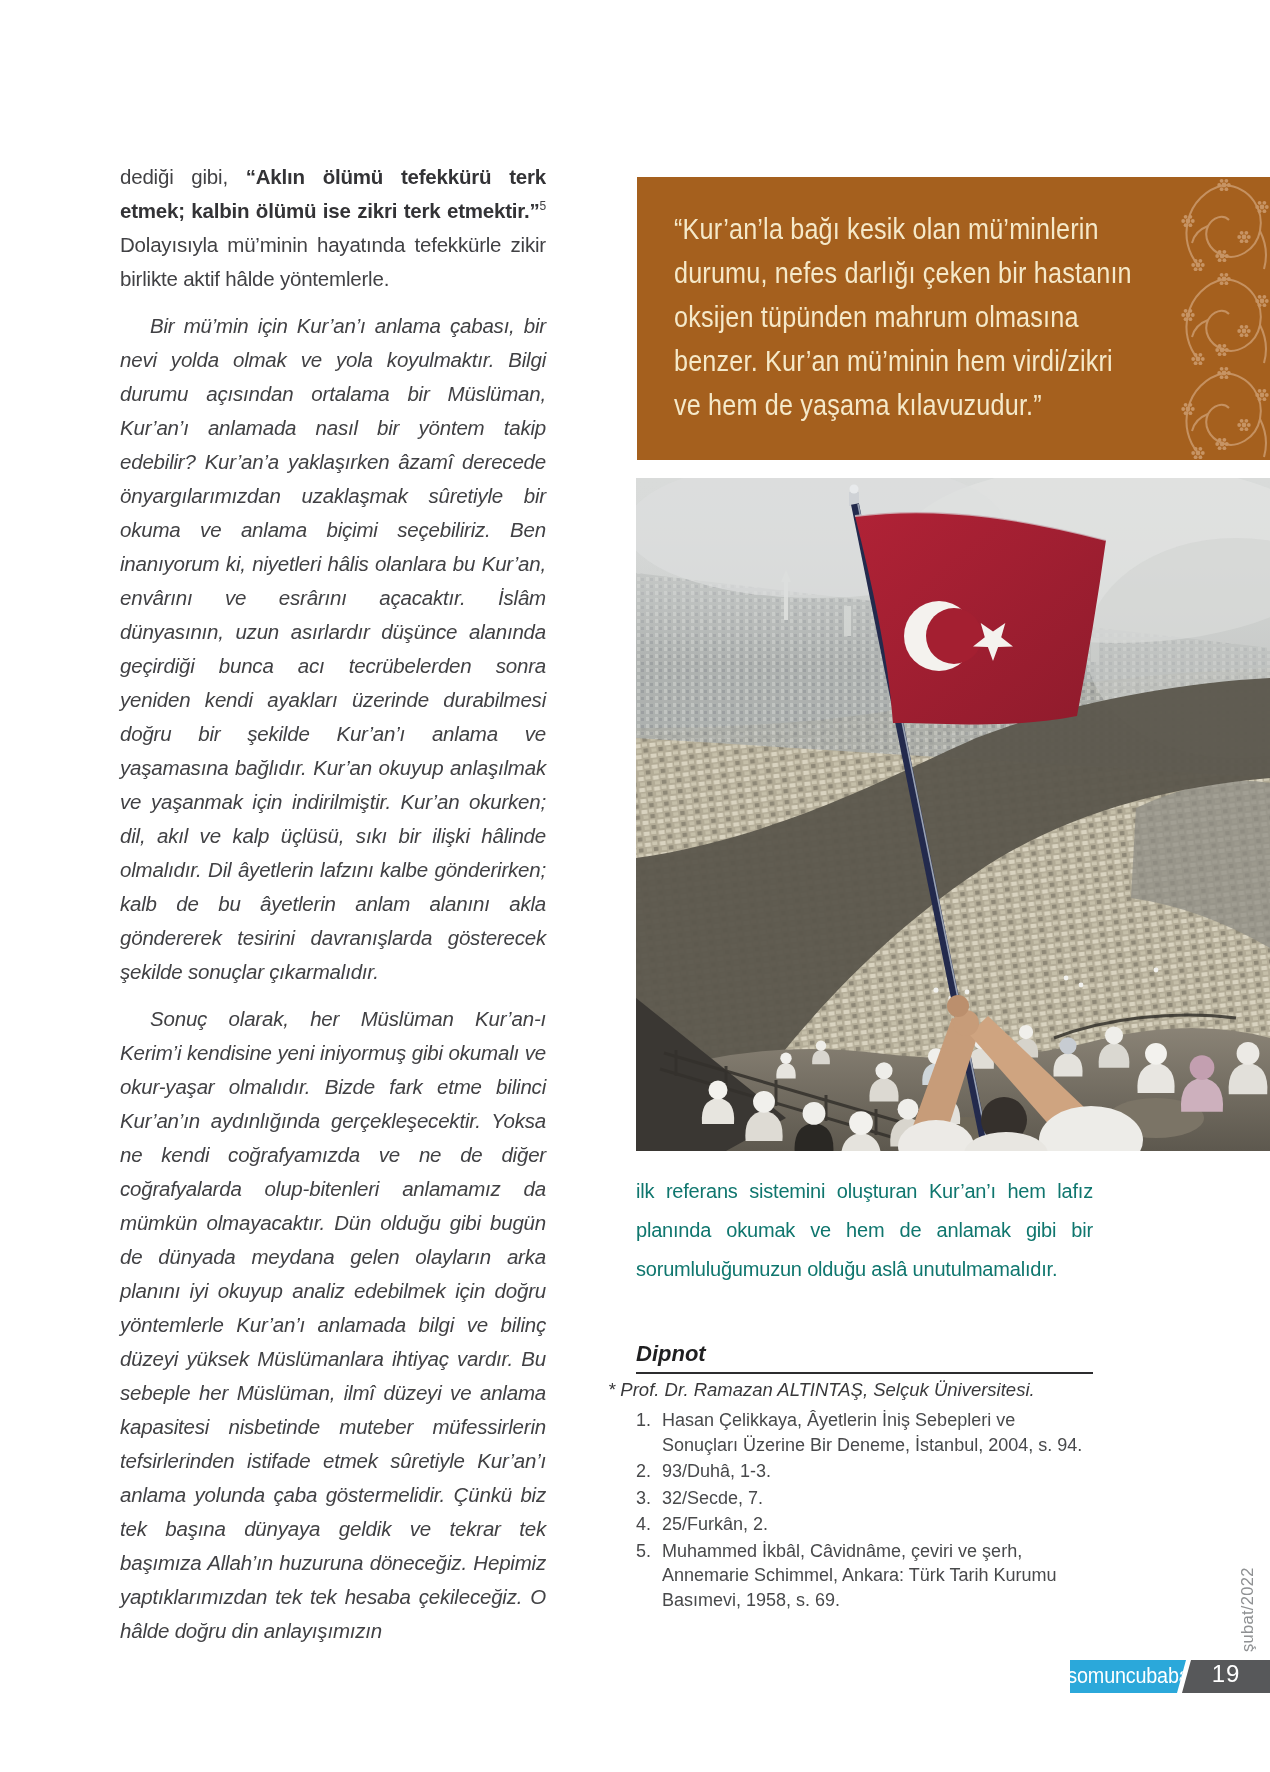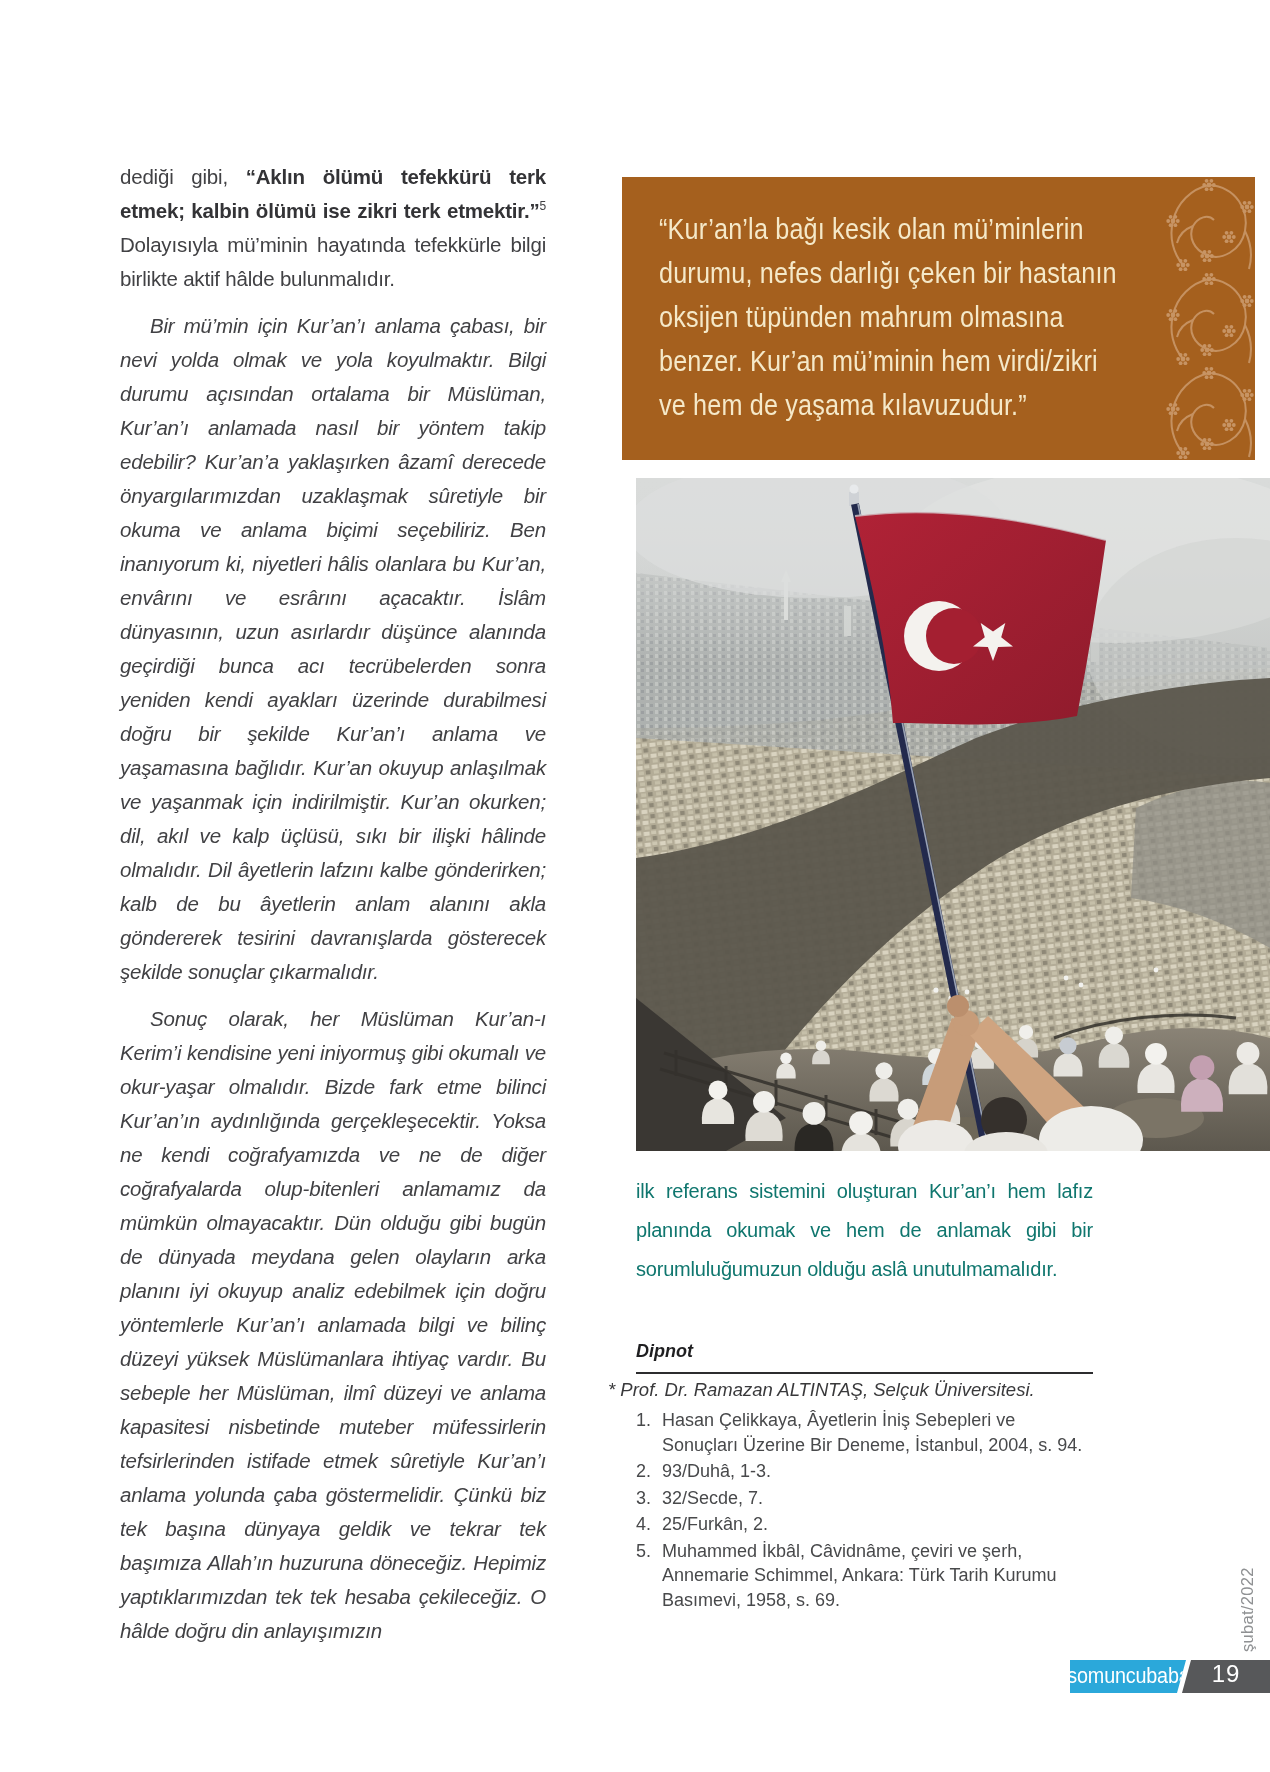--- a/index.html
+++ b/index.html
@@ -11,39 +11,39 @@
   .left-col{
     position:absolute;left:120px;top:160px;width:426px;
     font-size:20.5px;line-height:34px;color:#414144;text-align:justify;
     letter-spacing:-0.2px;
   }
   .left-col p{margin:0;}
   .left-col p + p{margin-top:13px;text-indent:30px;font-style:italic;}
   .left-col .bq{font-weight:700;color:#333336;}
   .left-col sup{font-size:12px;line-height:0;}
   
-  .quote-box{position:absolute;left:622px;top:177px;width:633px;height:283px;}
+  .quote-box{position:absolute;left:637px;top:177px;width:633px;height:283px;}
   .quote-text{
     position:absolute;left:37px;top:30px;width:560px;
     transform:scaleX(.84);transform-origin:left top;
     font-size:30px;line-height:44px;letter-spacing:.2px;
   }
   .orn-strip{position:absolute;top:0;right:0;width:92px;height:283px;}
   
   .photo{position:absolute;left:636px;top:478px;width:634px;height:673px;}
   .photo svg{display:block;}
   
   .rc-par{
     position:absolute;left:636px;top:1172px;width:457px;
     font-size:20px;line-height:39px;color:#0f766e;text-align:justify;
     letter-spacing:-0.2px;
   }
   .dipnot-title{
     position:absolute;left:636px;top:1341px;
-    font-size:18px;font-weight:700;font-style:italic;color:#1f1f21;
+    font-size:22px;font-weight:700;font-style:italic;color:#1f1f21;
   }
   .dipnot-rule{position:absolute;left:636px;top:1372px;width:457px;height:2px;background:#2c2c2e;}
   .author-note{
     position:absolute;left:608px;top:1379px;width:457px;
     font-size:18.5px;font-style:italic;color:#39393b;
   }
   .footnotes{position:absolute;left:636px;top:1408px;width:457px;
     font-size:18px;line-height:24.5px;color:#48494b;}
   .fn{display:flex;margin-bottom:2px;}
   .fn-num{flex:none;width:26px;}
@@ -67,21 +67,21 @@
     display:flex;justify-content:center;
     color:#fff;font-size:24px;letter-spacing:1px;
   }
 </style>
 </head>
 <body>
 
 <div class="page">
 
   <div class="left-col">
-    <p><span>dediği gibi, </span><b class="bq">“Aklın ölümü tefekkürü terk etmek; kalbin ölümü ise zikri terk etmektir.”</b><sup>5</sup><span> Dolayısıyla mü’minin hayatında tefekkürle bilgi birlikte aktif hâlde bulunmalıdır.</span></p>
+    <p><span>dediği gibi, </span><b class="bq">“Aklın ölümü tefekkürü terk etmek; kalbin ölümü ise zikri terk etmektir.”</b><sup>5</sup><span> Dolayısıyla mü’minin hayatında tefekkürle zikir birlikte aktif hâlde yöntemlerle.</span></p>
     <p>Bir mü’min için Kur’an’ı anlama çabası, bir nevi yolda olmak ve yola koyulmaktır. Bilgi durumu açısından ortalama bir Müslüman, Kur’an’ı anlamada nasıl bir yöntem takip edebilir? Kur’an’a yaklaşırken âzamî derecede önyargılarımızdan uzaklaşmak sûretiyle bir okuma ve anlama biçimi seçebiliriz. Ben inanıyorum ki, niyetleri hâlis olanlara bu Kur’an, envârını ve esrârını açacaktır. İslâm dünyasının, uzun asırlardır düşünce alanında geçirdiği bunca acı tecrübelerden sonra yeniden kendi ayakları üzerinde durabilmesi doğru bir şekilde Kur’an’ı anlama ve yaşamasına bağlıdır. Kur’an okuyup anlaşılmak ve yaşanmak için indirilmiştir. Kur’an okurken; dil, akıl ve kalp üçlüsü, sıkı bir ilişki hâlinde olmalıdır. Dil âyetlerin lafzını kalbe gönderirken; kalb de bu âyetlerin anlam alanını akla göndererek tesirini davranışlarda gösterecek şekilde sonuçlar çıkarmalıdır.</p>
     <p>Sonuç olarak, her Müslüman Kur’an-ı Kerim’i kendisine yeni iniyormuş gibi okumalı ve okur-yaşar olmalıdır. Bizde fark etme bilinci Kur’an’ın aydınlığında gerçekleşecektir. Yoksa ne kendi coğrafyamızda ve ne de diğer coğrafyalarda olup-bitenleri anlamamız da mümkün olmayacaktır. Dün olduğu gibi bugün de dünyada meydana gelen olayların arka planını iyi okuyup analiz edebilmek için doğru yöntemlerle Kur’an’ı anlamada bilgi ve bilinç düzeyi yüksek Müslümanlara ihtiyaç vardır. Bu sebeple her Müslüman, ilmî düzeyi ve anlama kapasitesi nisbetinde muteber müfessirlerin tefsirlerinden istifade etmek sûretiyle Kur’an’ı anlama yolunda çaba göstermelidir. Çünkü biz tek başına dünyaya geldik ve tekrar tek başımıza Allah’ın huzuruna döneceğiz. Hepimiz yaptıklarımızdan tek tek hesaba çekileceğiz. O hâlde doğru din anlayışımızın</p>
   </div>
 
   <div class="quote-box" style="background:#a5601e;">
     <div class="quote-text" style="color:#f5e9c9;">“Kur’an’la bağı kesik olan mü’minlerin durumu, nefes darlığı çeken bir hastanın oksijen tüpünden mahrum olmasına benzer. Kur’an mü’minin hem virdi/zikri ve hem de yaşama kılavuzudur.”</div>
     <svg class="orn-strip" viewBox="0 0 92 283" preserveAspectRatio="none">
       <defs>
         <g id="fl" fill="#c79464">
           <circle r="2.4"></circle>

